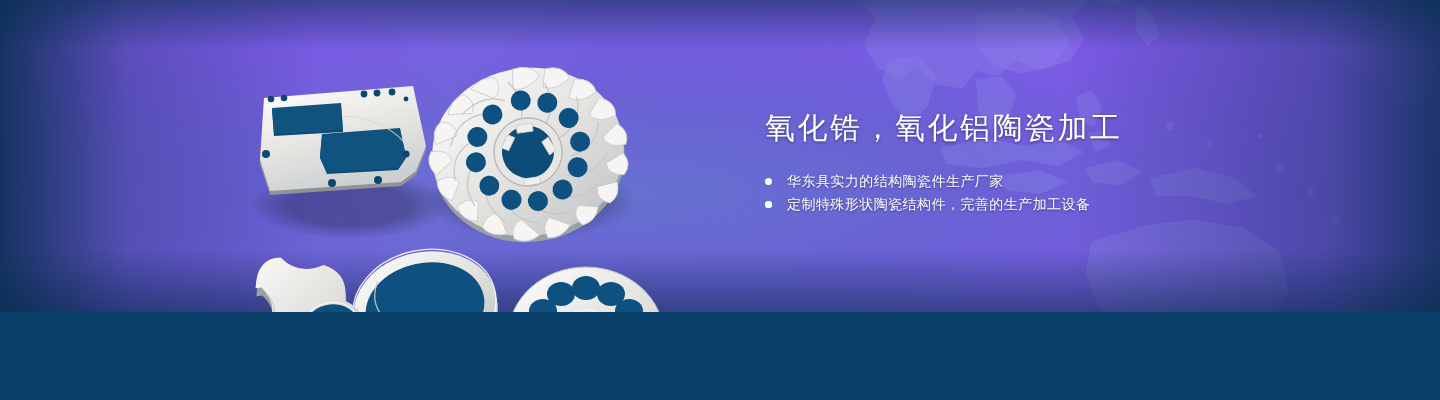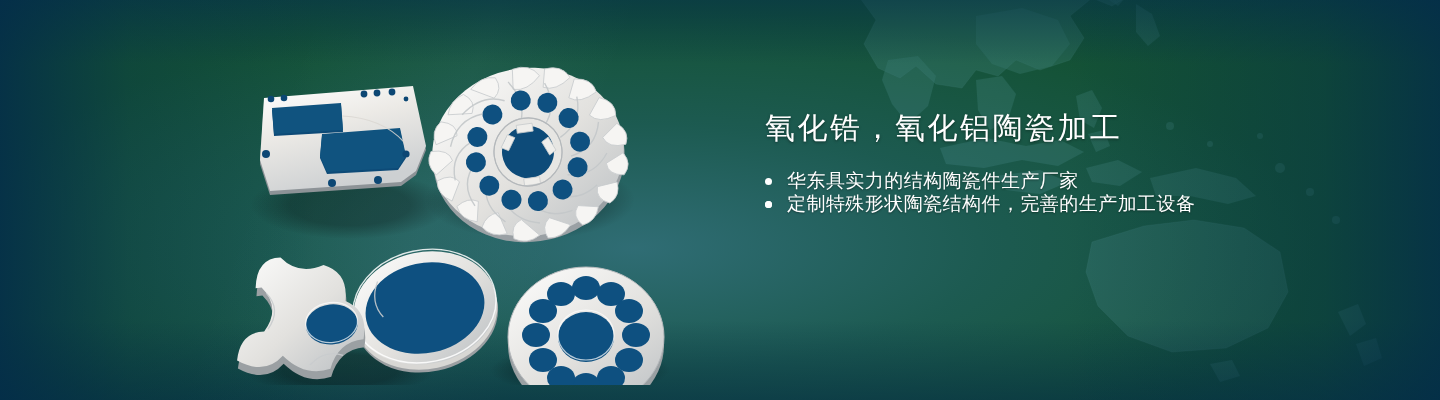--- a/index.html
+++ b/index.html
@@ -1,21 +1,21 @@
 <!DOCTYPE html>
 <html><head>
 <meta charset="utf-8">
 <style>
   * { margin:0; padding:0; box-sizing:border-box; }
   html,body { width:1440px; height:400px; overflow:hidden; background:#073f68; }
   body { font-family:"Liberation Sans","DejaVu Sans",sans-serif; }
 
   .banner{
-    position:relative; width:1440px; height:400px; overflow:hidden;
-    background:#14532d;
+    position:relative; width:1440px; height:312px; overflow:hidden;
+    background:#8b5cf6;
   }
 
   
   .bg-base{
     position:absolute; inset:0;
     background:
       radial-gradient(118% 150% at 46% 58%, #2f6a96 0%, #25608c 16%, #175party 0%, #14527e 34%, #0b4671 58%, #073f68 78%, #05395f 100%);
   }
   .bg-base2{
     position:absolute; inset:0;
@@ -48,21 +48,21 @@
   
   .copy{ position:absolute; left:765px; top:106px; width:620px; }
   .headline{
     color:#ffffff; font-size:30px; line-height:44px; letter-spacing:2.5px;
     font-weight:400; white-space:nowrap;
     text-shadow:0 1px 3px rgba(0,0,0,.45);
   }
   .bullets{ margin-top:20px; list-style:none; }
   .bullets li{
     position:relative; padding-left:22px; color:#ffffff;
-    font-size:19px; line-height:22.5px; letter-spacing:.45px;
+    font-size:14px; line-height:22.5px; letter-spacing:.45px;
     text-shadow:0 1px 2px rgba(0,0,0,.40);
     white-space:nowrap;
   }
   .bullets li .dot{
     position:absolute; left:0; top:8px; width:7px; height:7px;
     background:#ffffff; border-radius:50%;
   }
 </style>
 </head>
 <body>

